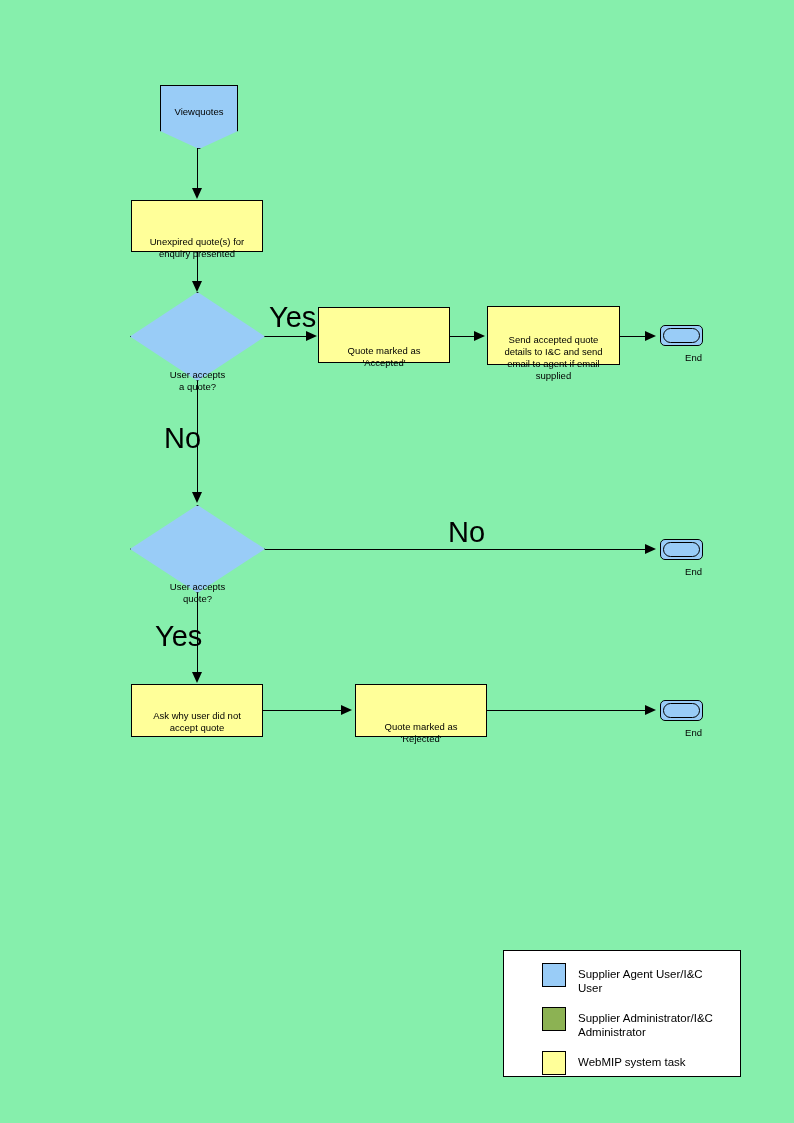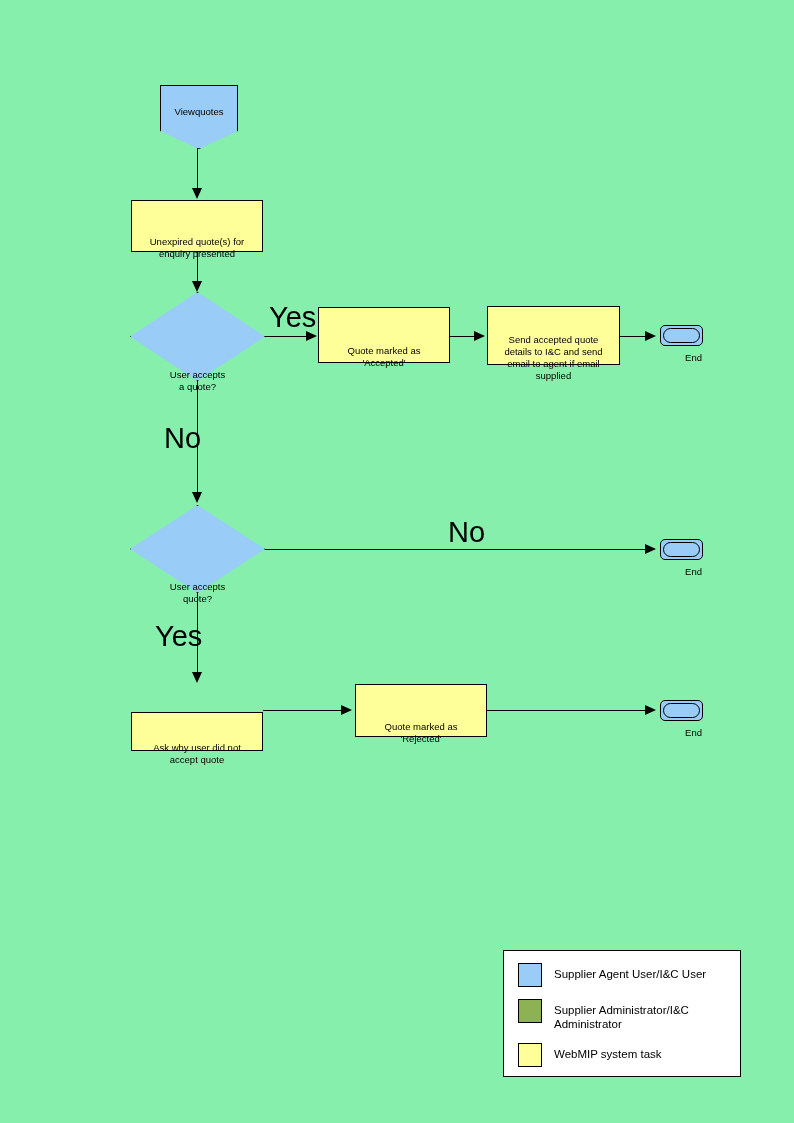--- a/index.html
+++ b/index.html
@@ -138,20 +138,21 @@
     position: absolute;
     box-sizing: border-box;
     background: #ffffff;
     border: 1.2px solid #000000;
     padding: 12px 14px;
   }
   .legend-row {
     display: flex;
     align-items: flex-start;
     margin-bottom: 12px;
+    margin-left: 24px;
   }
   .legend-row:last-child { margin-bottom: 0; }
   .swatch {
     width: 24px;
     height: 24px;
     border: 1.2px solid #000000;
     box-sizing: border-box;
     flex: 0 0 auto;
     margin-right: 12px;
   }
@@ -232,21 +233,21 @@
 
   <div class="endnode" style="left:660px; top:539px; width:43px; height:21px;">
     <span class="inner"></span>
     <div class="node-label">End</div>
   </div>
 
   <div class="edge-v" style="left:197px; top:593px; height:80px;"></div>
   <div class="arrow-down" style="left:192px; top:672px;"></div>
   <div class="branch-label" style="left:155px; top:625px;">Yes</div>
 
-  <div class="proc" style="left:131px; top:712px; width:132px; height:39px;">
+  <div class="proc" style="left:131px; top:684px; width:132px; height:53px;align-items:flex-end;">
     <div class="node-label">Ask why user did not
 accept quote</div>
   </div>
 
   <div class="edge-h" style="left:263px; top:710px; width:80px;"></div>
   <div class="arrow-right" style="left:341px; top:705px;"></div>
 
   <div class="proc" style="left:355px; top:684px; width:132px; height:53px;">
     <div class="node-label">Quote  marked as
 'Rejected'</div>

